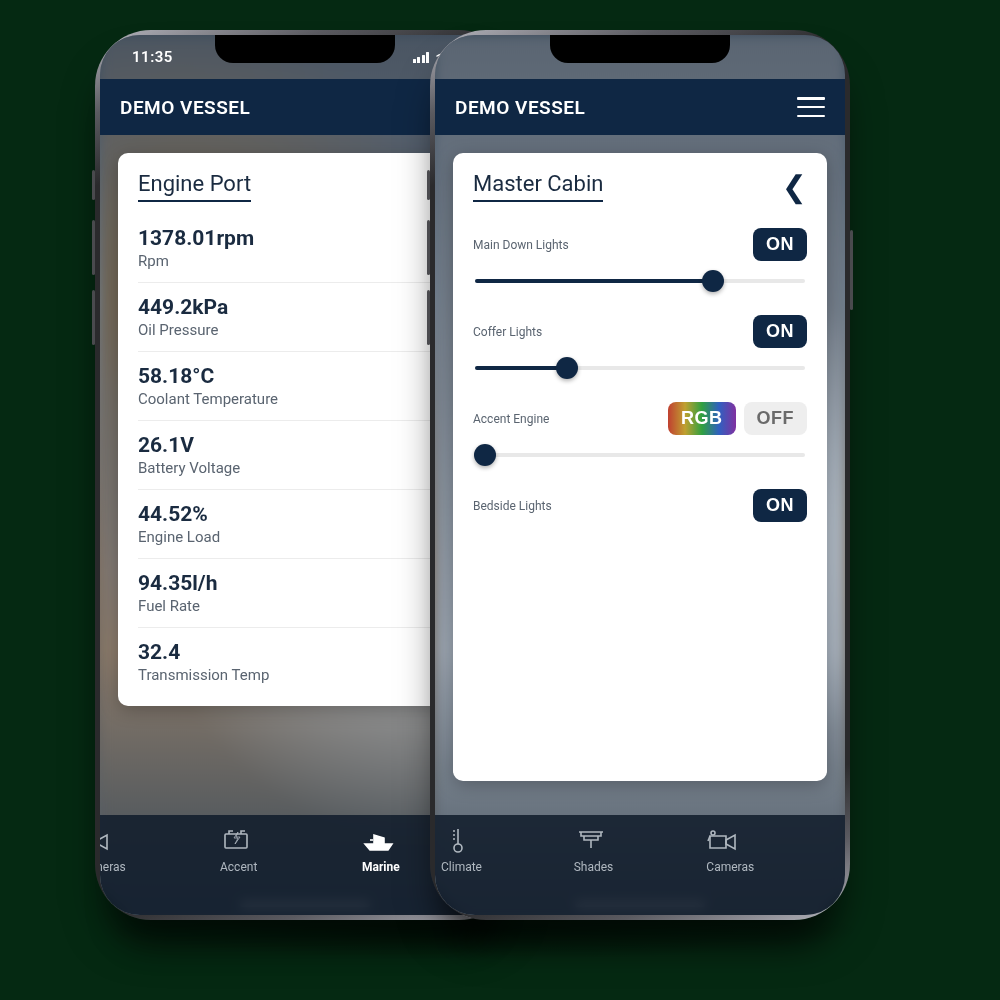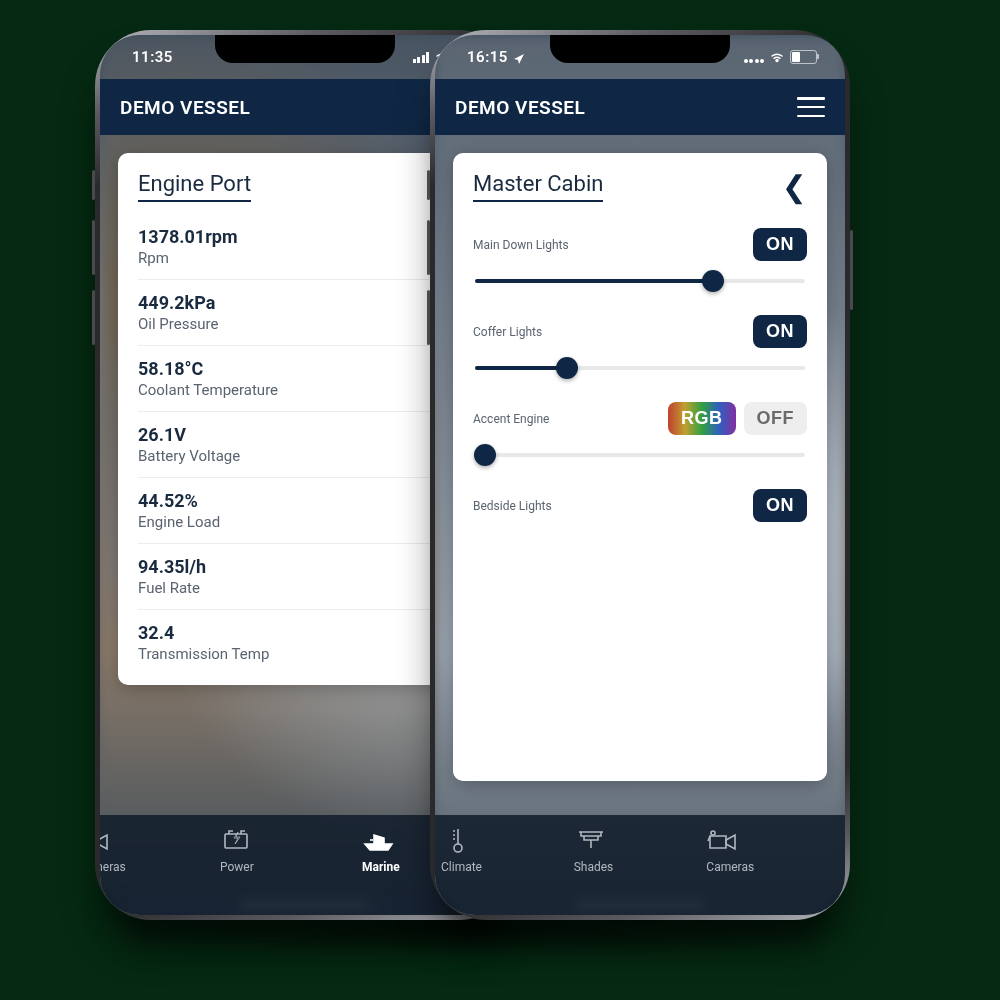--- a/index.html
+++ b/index.html
@@ -124,21 +124,21 @@
     font-size:22px;color:var(--text-dark);font-weight:400;
     border-bottom:2px solid var(--navy);
     padding-bottom:4px;
     display:inline-block;
   }
   .chev{color:var(--navy);font-size:30px;font-weight:300;cursor:pointer;line-height:.6;padding-top:0;}
 
   
   .stat-row{padding:12px 0;border-bottom:1px solid #ececec;}
   .stat-row:last-child{border-bottom:none;}
-  .stat-value{font-size:18px;font-weight:700;color:var(--text-dark);}
+  .stat-value{font-size:21px;font-weight:700;color:var(--text-dark);}
   .stat-label{font-size:15px;color:var(--text-gray);margin-top:2px;}
 
   
   .light-row{padding:14px 0 18px;}
   .light-head{display:flex;align-items:center;justify-content:space-between;margin-bottom:18px;}
   .light-name{font-size:12px;color:var(--text-gray);}
   .btns{display:flex;gap:8px;}
   .pill{
     border:none;border-radius:8px;
     padding:6px 13px;
@@ -287,21 +287,21 @@
               <span>Cameras</span>
             </div>
             <div class="tab">
               <span class="ico">
                 <svg viewBox="0 0 34 28">
                   <rect x="5" y="8" width="22" height="14" rx="1"></rect>
                   <path d="M9 8v-3h4M21 8v-3h4"></path>
                   <path d="M14 12l4 0-3 6 5-7-4 0 2-5z" class="fillable" stroke-width="0.8"></path>
                 </svg>
               </span>
-              <span>Power</span>
+              <span>Accent</span>
             </div>
             <div class="tab active">
               <span class="ico">
                 <svg viewBox="0 0 34 28">
                   <path class="fillable" d="M3 18h27l-4 6H8z"></path>
                   <path class="fillable" d="M12 18V9l10 3v6"></path>
                   <path d="M8 14h3"></path>
                 </svg>
               </span>
               <span>Marine</span>
@@ -315,46 +315,20 @@
   <div class="phone phone2">
     <span class="side-btn l1"></span>
       <span class="side-btn l2"></span>
       <span class="side-btn l3"></span>
       <span class="side-btn r1"></span>
     <div class="bezel">
       <div class="notch"></div>
       <div class="screen">
         <div class="bgblur" style="background:radial-gradient(circle at 75% 55%,rgba(210,220,230,.8),transparent 40%),linear-gradient(180deg,#5a6572 0%,#7a8490 40%,#9aa4b0 70%,#4a5560 100%);"></div>
 
-        <div class="statusbar">
-          <span style="display:flex;align-items:center;gap:5px;">
-            <span class="time">16:15</span>
-            <span class="loc-arrow">
-              <svg viewBox="0 0 12 12">
-                  <path d="M1 6l10-5-5 10-1-4z" fill="#fff"></path>
-                </svg>
-            </span>
-          </span>
-          <span class="status-icons">
-            <span class="signal dots">
-                <i></i>
-                <i></i>
-                <i></i>
-                <i></i>
-              </span>
-            <span class="wifi">
-              <svg viewBox="0 0 16 12">
-                  <path d="M8 10.5a1 1 0 100-2 1 1 0 000 2zm-3-3.2a5 5 0 016 0M3 5a8.5 8.5 0 0110 0" stroke="#fff" stroke-width="1.5" fill="none" stroke-linecap="round"></path>
-                </svg>
-            </span>
-            <span class="battery">
-                <span class="fill" style="width:30%"></span>
-              </span>
-          </span>
-        </div>
 
         <div class="appheader">
           <span class="title">DEMO VESSEL</span>
           <span class="hamburger">
               <i></i>
               <i></i>
               <i></i>
             </span>
         </div>
 

